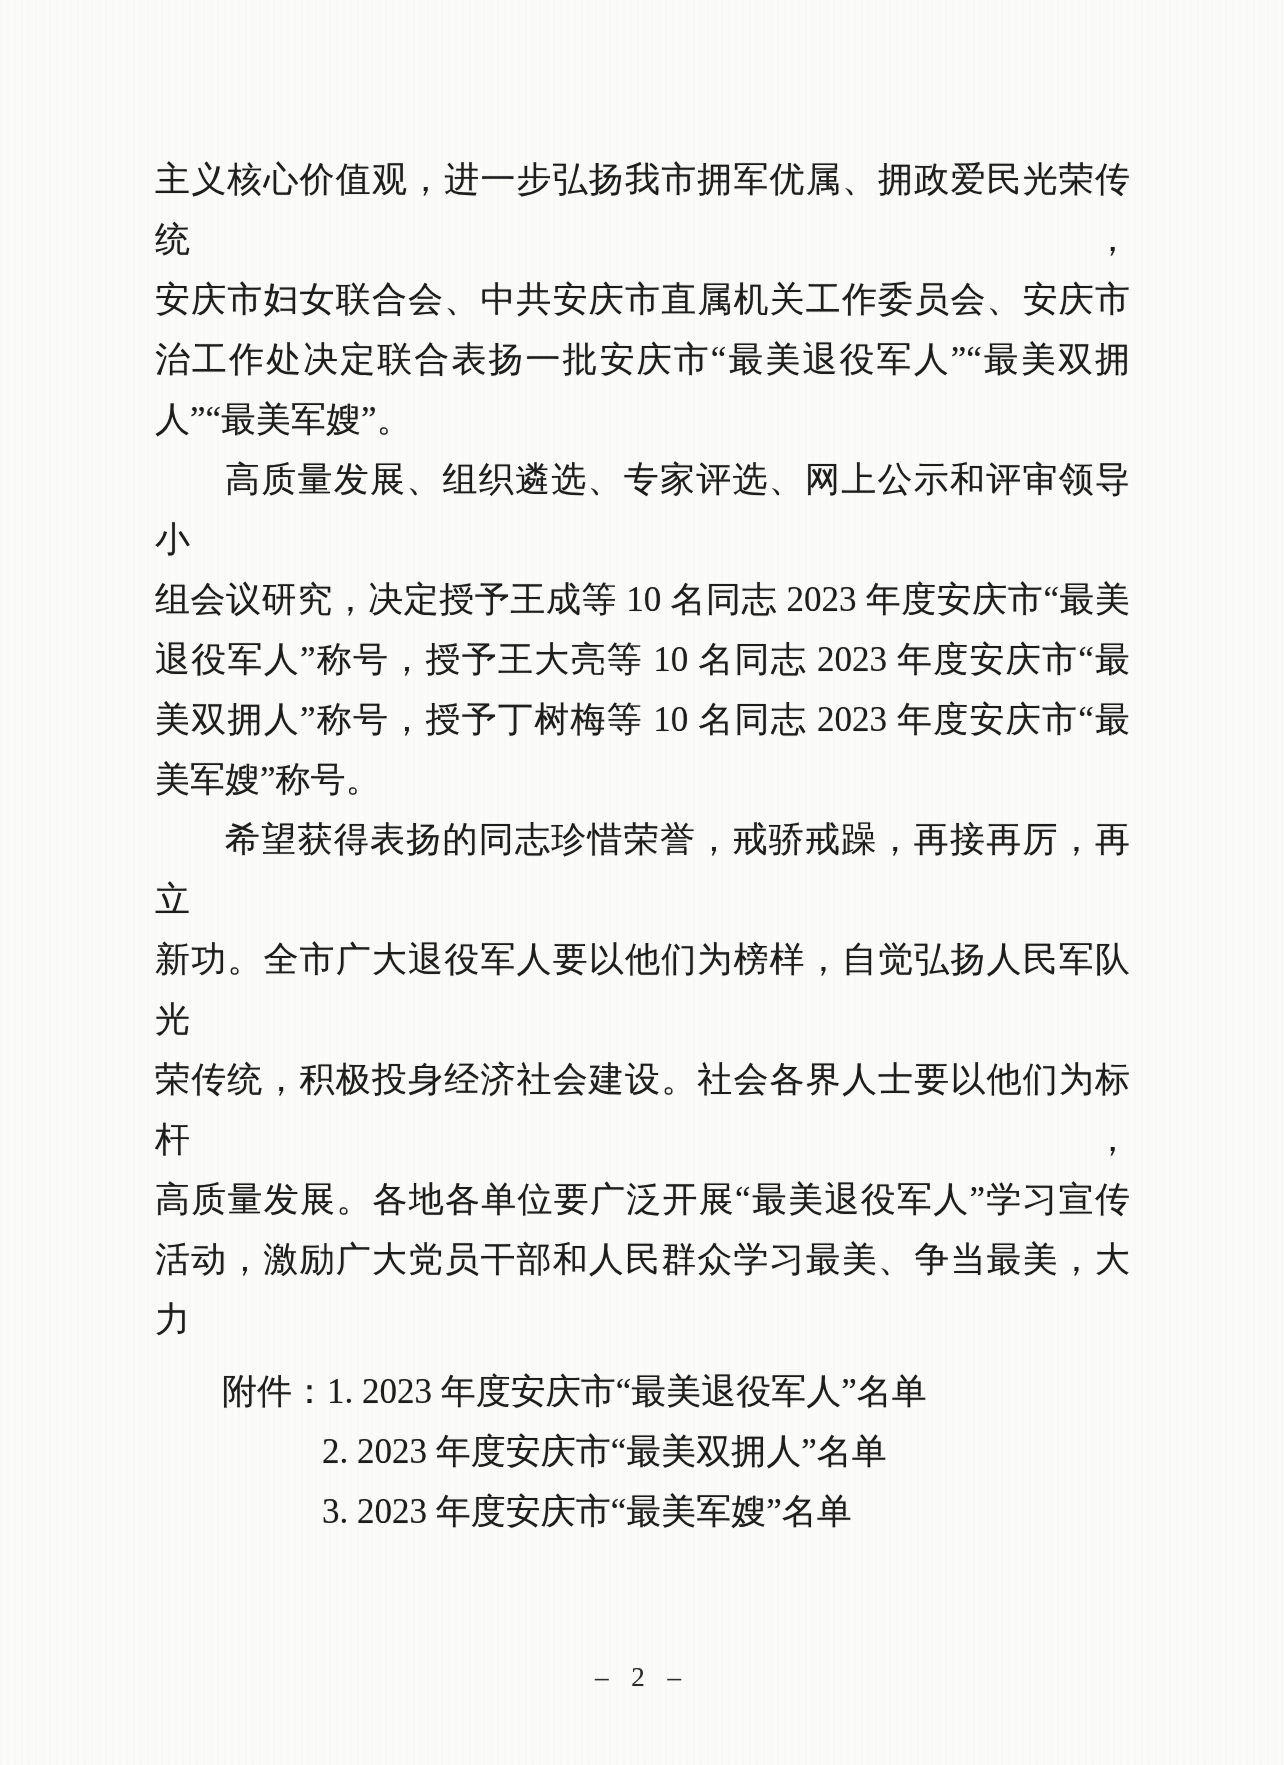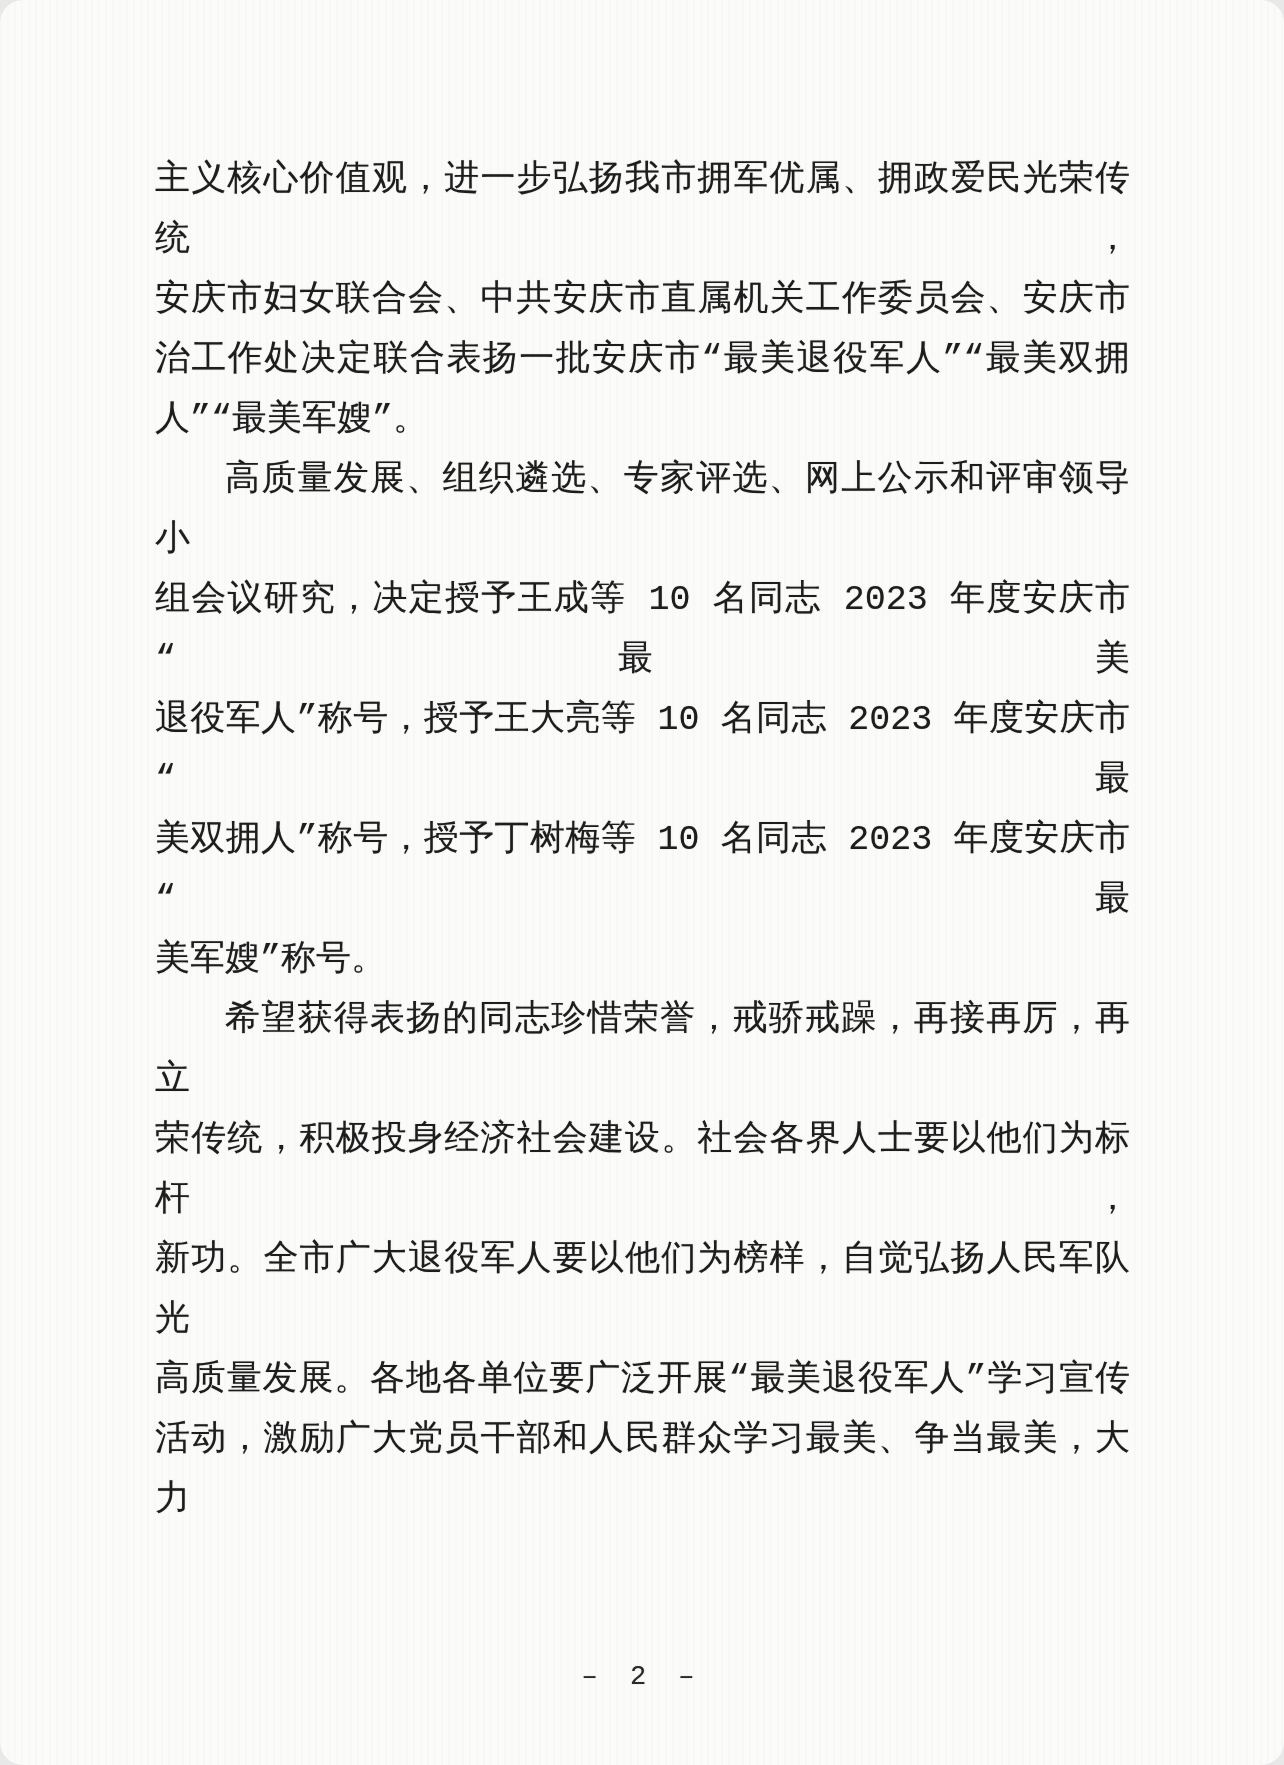--- a/index.html
+++ b/index.html
@@ -8,23 +8,22 @@
     padding: 0;
     background: #e8e8e8;
   }
   .page {
     position: relative;
     width: 1284px;
     height: 1765px;
     margin: 0 auto;
     background: #fbfbfa;
     overflow: hidden;
-    font-family: Liberation Mono, monospace;
+    font-family: Liberation Serif, serif;
     color: #1d1d1d;
-    border-radius: 23px;
   }
   
   .page::before {
     content: "";
     position: absolute;
     inset: 0;
     background: repeating-linear-gradient(
       90deg,
       rgba(120,120,120,0.025) 0px, rgba(120,120,120,0.025) 2px,
       rgba(255,255,255,0) 2px, rgba(255,255,255,0) 7px
@@ -84,25 +83,36 @@
     <div class="line">主义核心价值观，进一步弘扬我市拥军优属、拥政爱民光荣传统，</div>
     <div class="line">安庆市妇女联合会、中共安庆市直属机关工作委员会、安庆市</div>
     <div class="line">治工作处决定联合表扬一批安庆市“最美退役军人”“最美双拥</div>
     <div class="line end">人”“最美军嫂”。</div>
     <div class="line indent">高质量发展、组织遴选、专家评选、网上公示和评审领导小</div>
     <div class="line">组会议研究，决定授予王成等 10 名同志 2023 年度安庆市“最美</div>
     <div class="line">退役军人”称号，授予王大亮等 10 名同志 2023 年度安庆市“最</div>
     <div class="line">美双拥人”称号，授予丁树梅等 10 名同志 2023 年度安庆市“最</div>
     <div class="line end">美军嫂”称号。</div>
     <div class="line indent">希望获得表扬的同志珍惜荣誉，戒骄戒躁，再接再厉，再立</div>
+    <div class="line">新功。全市广大退役军人要以他们为榜样，自觉弘扬人民军队光</div>
     <div class="line">荣传统，积极投身经济社会建设。社会各界人士要以他们为标杆，</div>
-    <div class="line">新功。全市广大退役军人要以他们为榜样，自觉弘扬人民军队光</div>
     <div class="line">高质量发展。各地各单位要广泛开展“最美退役军人”学习宣传</div>
     <div class="line">活动，激励广大党员干部和人民群众学习最美、争当最美，大力</div>
 
   </section>
 
+  <section class="attachments">
+    <div class="attach-line">
+      <span class="attach-label">附件：</span><span class="attach-item">1. 2023 年度安庆市“最美退役军人”名单</span>
+    </div>
+    <div class="attach-line cont">
+      <span class="attach-item">2. 2023 年度安庆市“最美双拥人”名单</span>
+    </div>
+    <div class="attach-line cont">
+      <span class="attach-item">3. 2023 年度安庆市“最美军嫂”名单</span>
+    </div>
+  </section>
 
   <div class="footer">
     <span class="page-number">– 2 –</span>
   </div>
 
 </div>
 
 </body></html>

